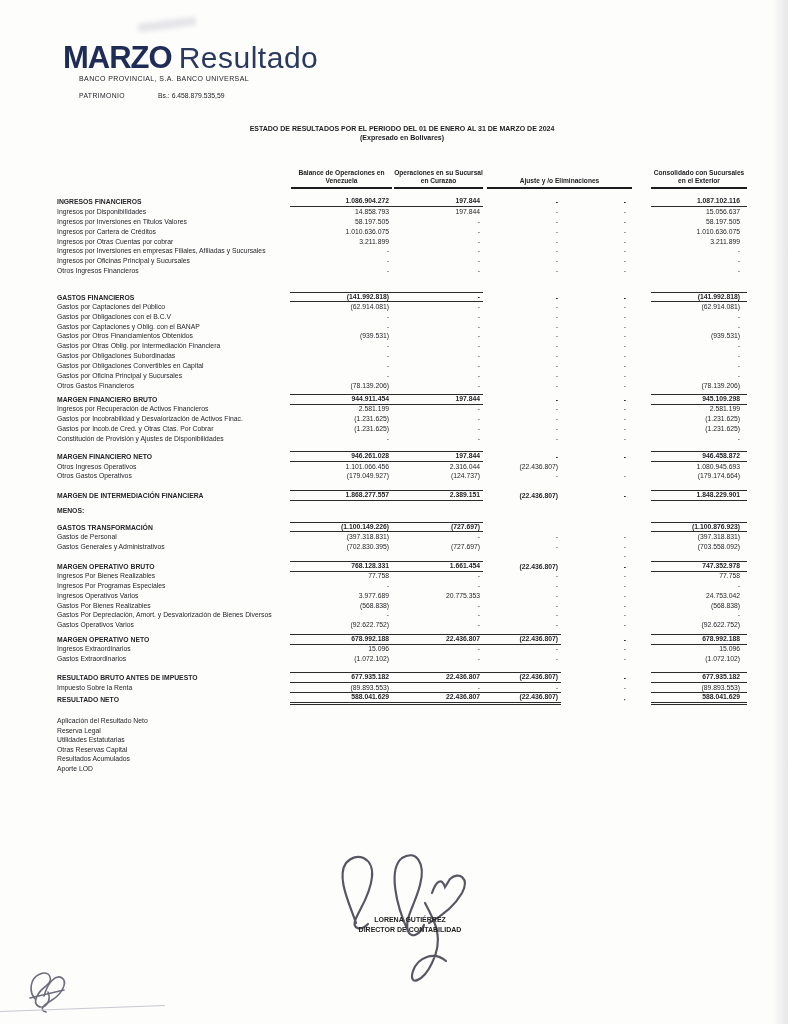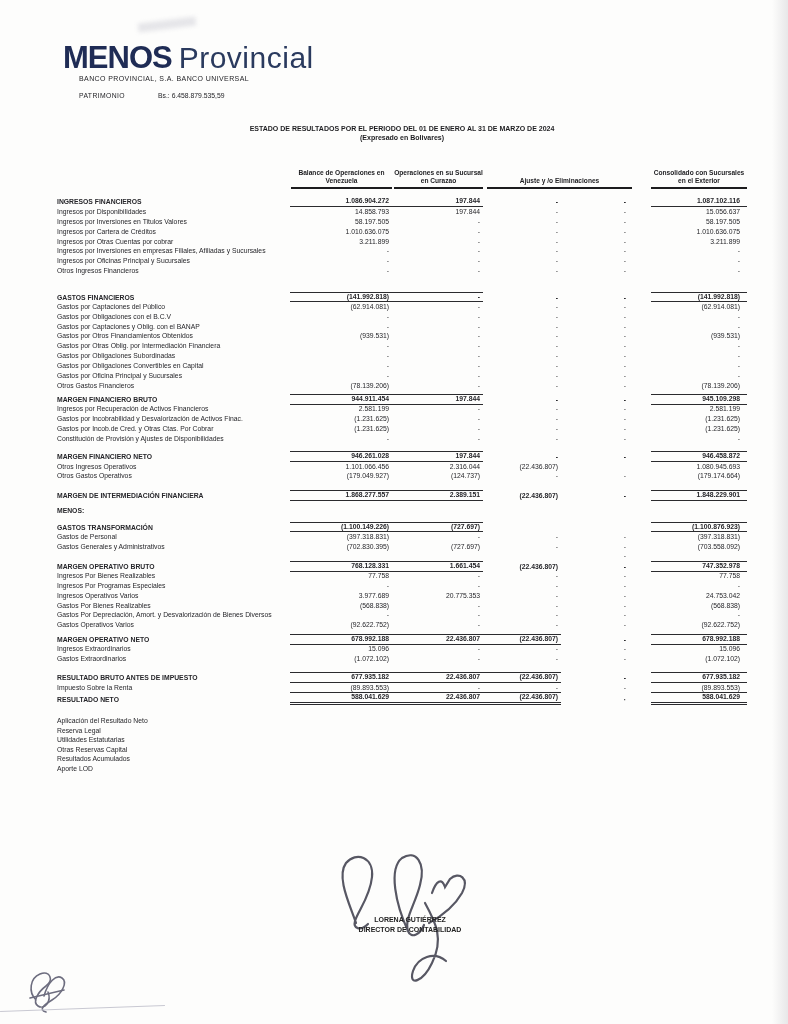--- a/index.html
+++ b/index.html
@@ -58,21 +58,21 @@
     background:#c9c9d2;transform:rotate(-2deg);}
 </style>
 </head>
 <body>
 
 <div class="page">
 
   <div class="smudge"></div>
 
   <div class="logo">
-    <span class="bbva">MENOS</span><span class="prov">Provincial</span>
+    <span class="bbva">MARZO</span><span class="prov">Resultado</span>
   </div>
   <div class="bankname">BANCO PROVINCIAL, S.A. BANCO UNIVERSAL</div>
   <div class="patrimonio">
     <span class="plabel">PATRIMONIO</span><span class="pval">Bs.:  6.458.879.535,59</span>
   </div>
 
   <div class="title">
     <div>ESTADO DE RESULTADOS POR EL PERIODO DEL 01 DE ENERO AL 31 DE MARZO DE 2024</div>
     <div>(Expresado en Bolivares)</div>
   </div>

